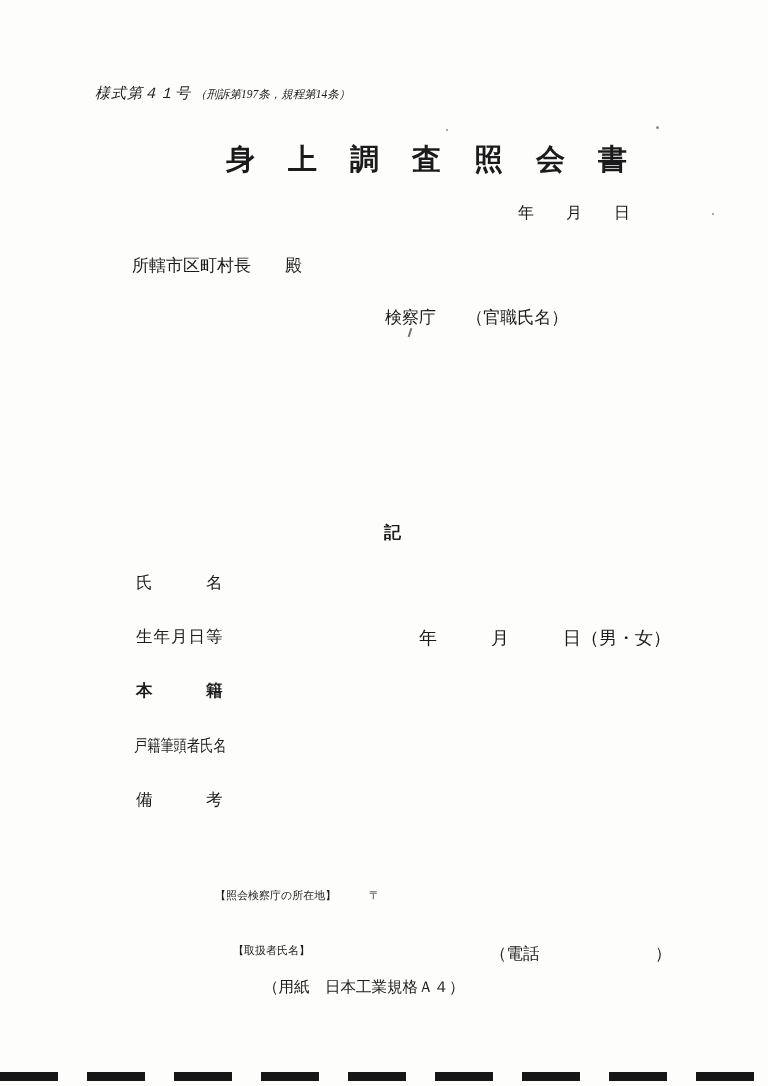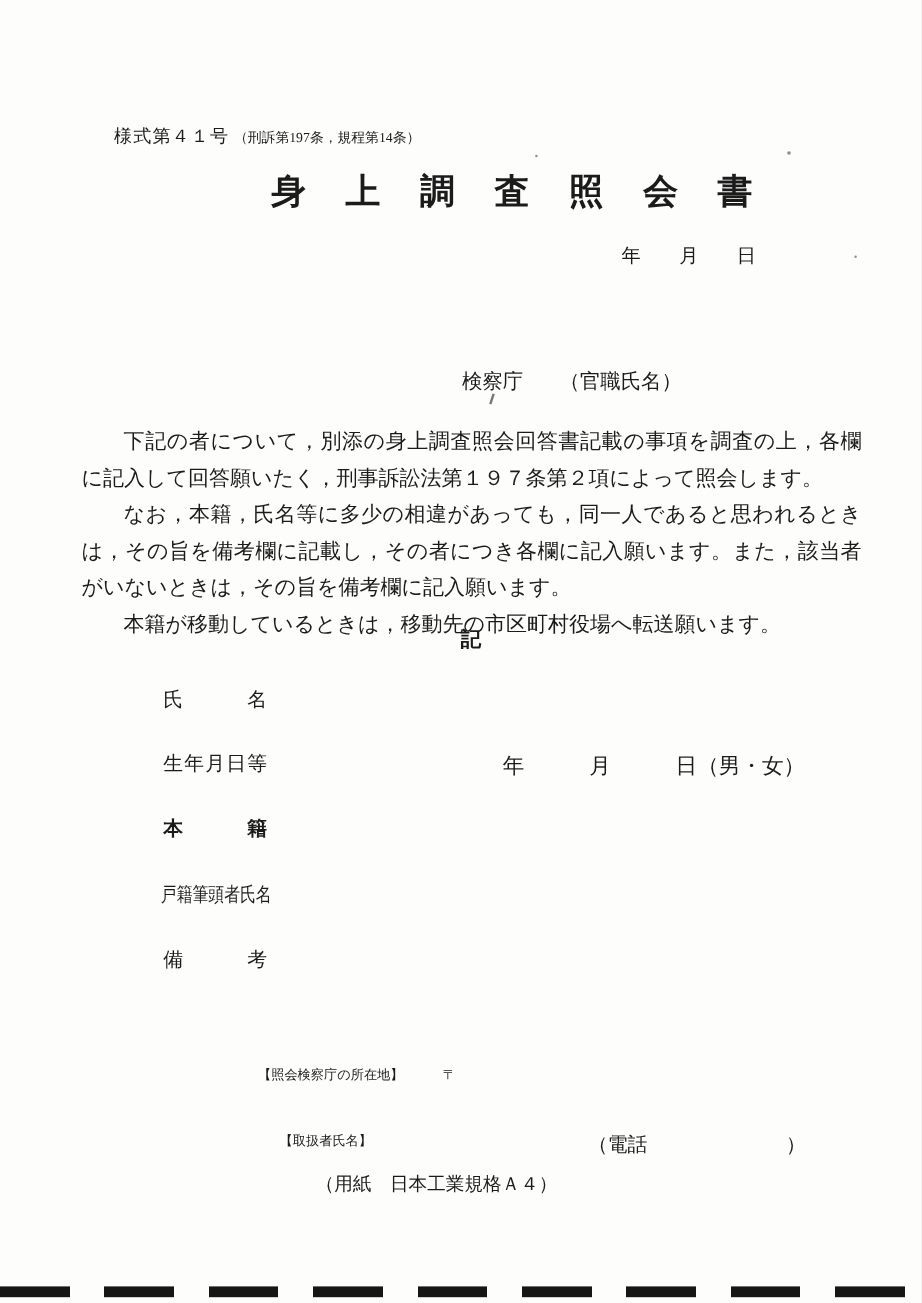--- a/index.html
+++ b/index.html
@@ -6,21 +6,21 @@
   .page{
     position:relative;
     width:768px;height:1086px;
     margin:0 auto;
     background:#fdfdfc;
     color:#1b1b1b;
     font-family:"Liberation Serif","DejaVu Serif",serif;
     overflow:hidden;
   }
   .abs{position:absolute;white-space:nowrap;}
-  .form-no{left:95px;top:104px;font-size:15px;letter-spacing:1px;}
+  .form-no{left:95px;top:84px;font-size:15px;letter-spacing:1px;font-style:italic;}
   .form-no .small{font-size:11.5px;letter-spacing:0;margin-left:4px;}
   .title{
     left:226px;top:140px;
     font-size:29px;font-weight:bold;
     letter-spacing:2px;margin:0;
   }
   .dateline{left:518px;top:203px;font-size:16px;}
   .addressee{left:132px;top:254px;font-size:17px;}
   .sender{left:385px;top:306px;font-size:17px;}
   .body-text{
@@ -60,31 +60,27 @@
 <div class="page">
 
   <div class="abs form-no">
     <span>様式第４１号</span><span class="small">（刑訴第197条，規程第14条）</span>
   </div>
 
   <h1 class="abs title">身　上　調　査　照　会　書</h1>
 
   <div class="abs dateline">年　　月　　日</div>
 
+  <div class="abs addressee">所轄市区町村長　　殿</div>
 
   <div class="abs sender">
     <span>検察庁</span>
     <span style="margin-left:26px;">（官職氏名）</span>
   </div>
 
-  <div class="body-text">
-    <p>下記の者について，別添の身上調査照会回答書記載の事項を調査の上，各欄に記入して回答願いたく，刑事訴訟法第１９７条第２項によって照会します。</p>
-    <p>なお，本籍，氏名等に多少の相違があっても，同一人であると思われるときは，その旨を備考欄に記載し，その者につき各欄に記入願います。また，該当者がいないときは，その旨を備考欄に記入願います。</p>
-    <p>本籍が移動しているときは，移動先の市区町村役場へ転送願います。</p>
-  </div>
 
   <div class="abs ki">記</div>
 
   <div class="abs field f-name">氏　　　名</div>
 
   <div class="abs field f-birth">生年月日等</div>
   <div class="abs f-birth-val">年　　　月　　　日（男・女）</div>
 
   <div class="abs field f-domicile">本　　　籍</div>
 

